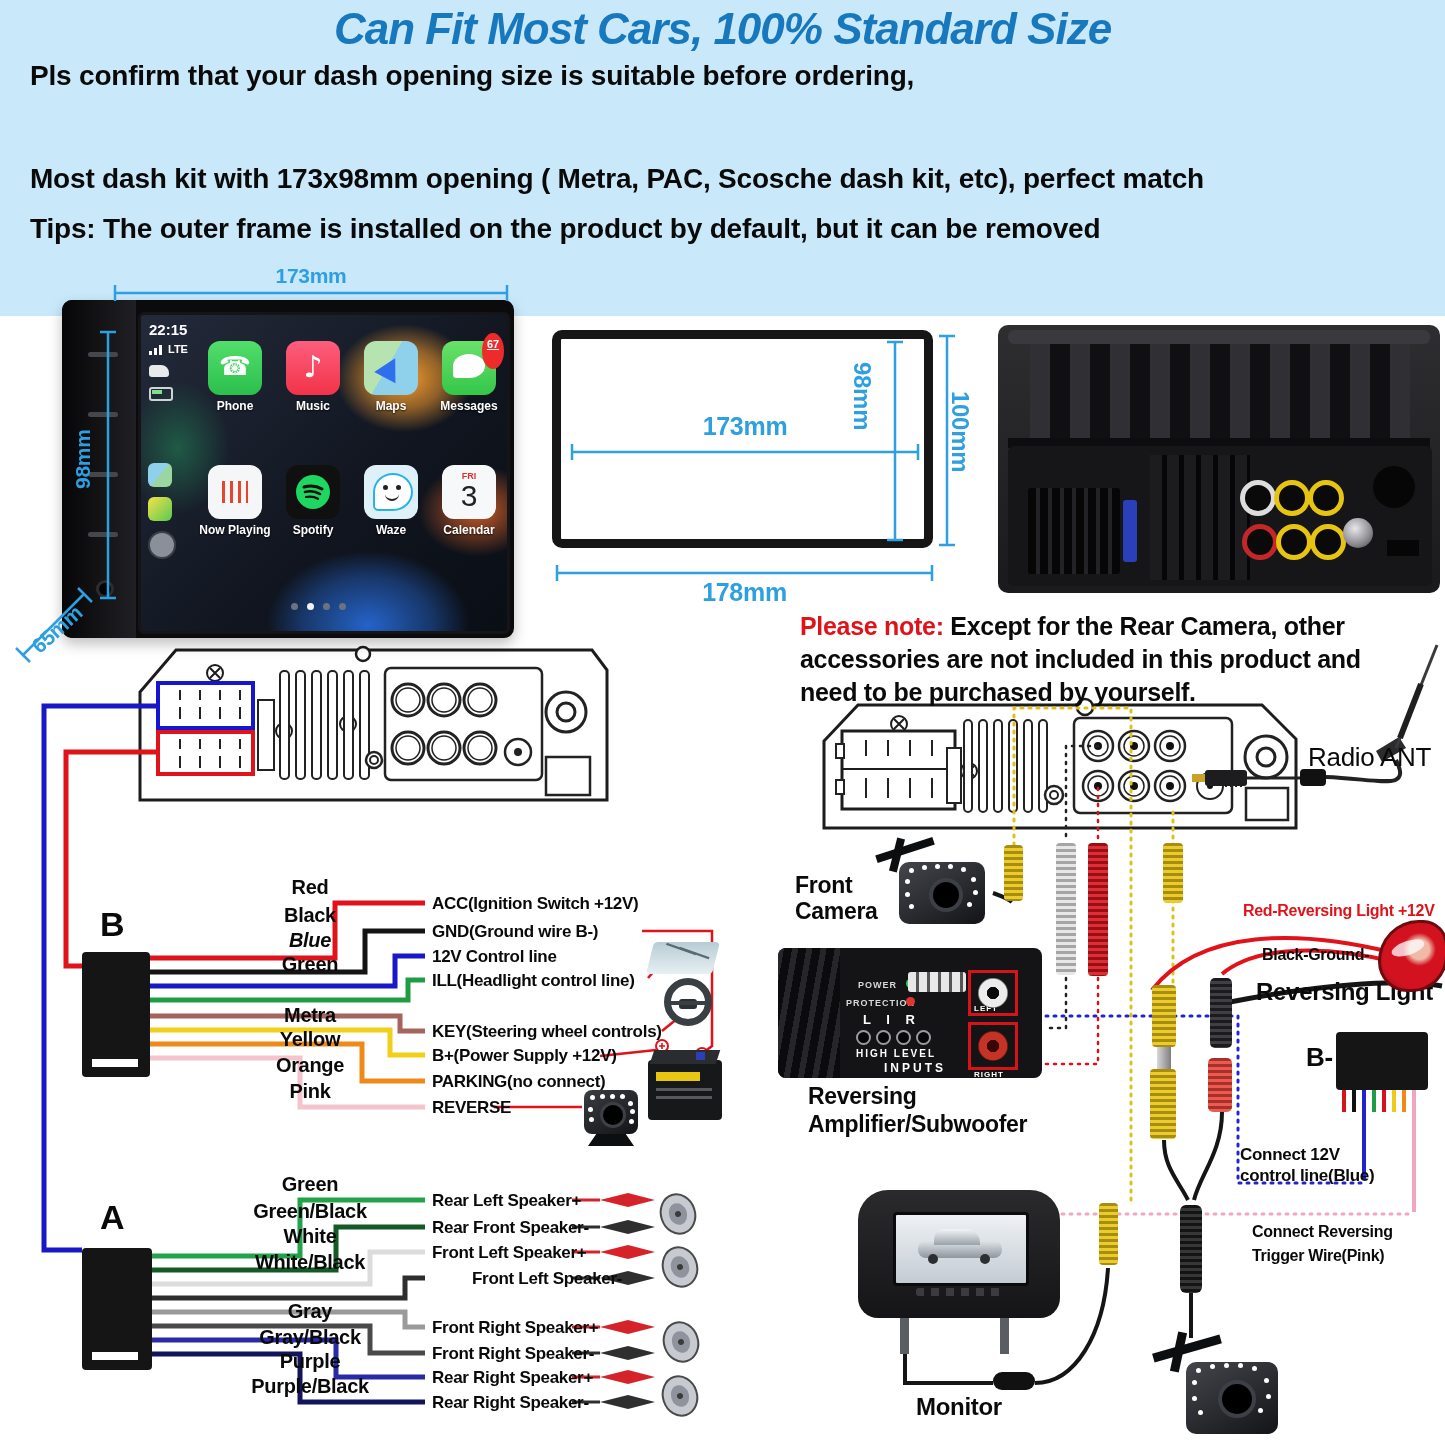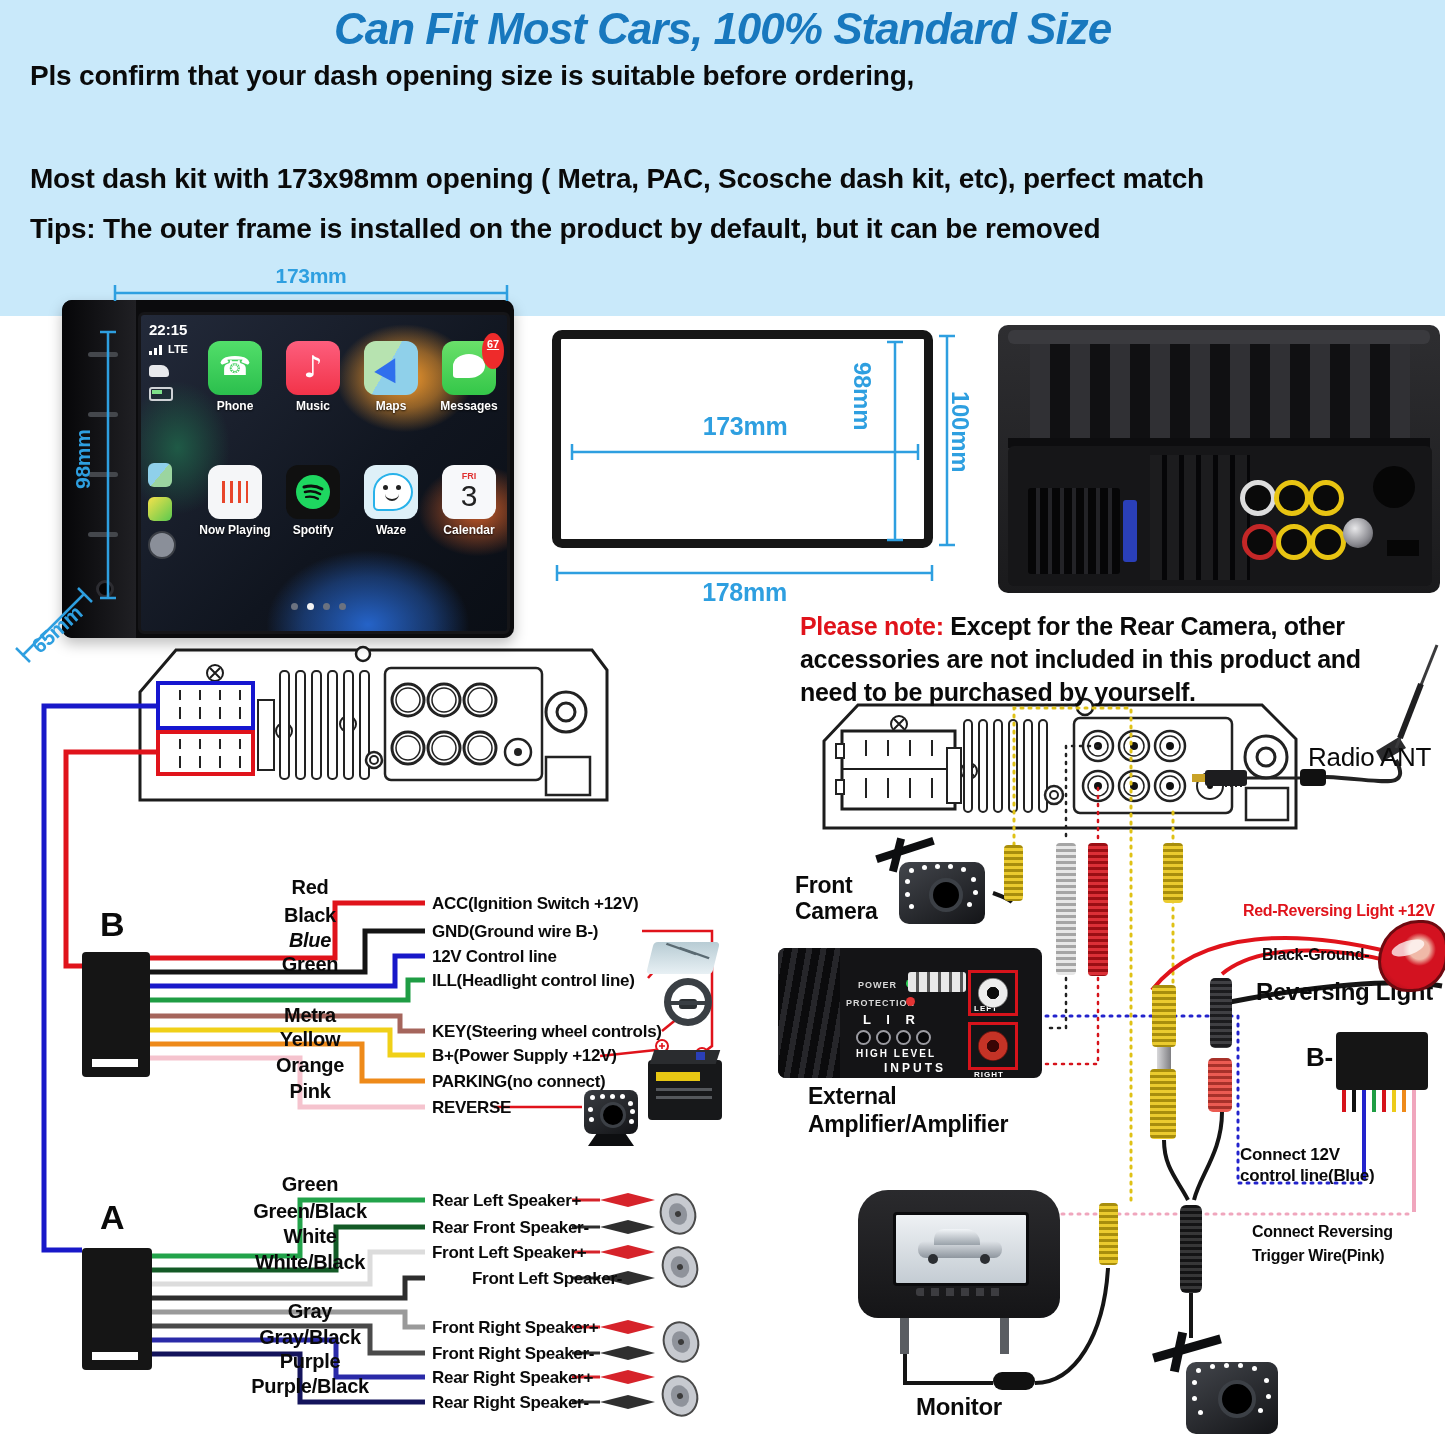--- a/index.html
+++ b/index.html
@@ -475,21 +475,21 @@
     <div class="abs bold" style="left:106px;top:113px;font-size:12px;color:#fff;letter-spacing:3px;">INPUTS</div>
     <div class="abs bold" style="left:196px;top:12px;font-size:8px;color:#fff;letter-spacing:1px;margin-top:44px;">LEFT</div>
     <div class="abs" style="left:190px;top:22px;width:50px;height:46px;border:3px solid #d6131b;box-sizing:border-box;">
       <div class="abs" style="left:7px;top:5px;width:30px;height:30px;border-radius:50%;background:radial-gradient(circle,#0a0a0a 0 28%,#ececec 30% 65%,#8d8d8d 68% 100%);"></div>
     </div>
     <div class="abs" style="left:190px;top:74px;width:50px;height:48px;border:3px solid #d6131b;box-sizing:border-box;">
       <div class="abs" style="left:7px;top:6px;width:30px;height:30px;border-radius:50%;background:radial-gradient(circle,#3a0505 0 28%,#c43326 30% 65%,#7e1710 68% 100%);"></div>
     </div>
     <div class="abs bold" style="left:196px;top:122px;font-size:8px;color:#fff;letter-spacing:1px;">RIGHT</div>
   </div>
-  <div class="lbl" style="left:808px;top:1082px;width:250px;font-size:23px;line-height:28px;white-space:normal;">External Amplifier/Amplifier</div>
+  <div class="lbl" style="left:808px;top:1082px;width:250px;font-size:23px;line-height:28px;white-space:normal;">Reversing Amplifier/Subwoofer</div>
 
   <div class="lbl" style="left:1243px;top:902px;font-size:16px;color:#e0131b;">Red-Reversing Light +12V</div>
   <div class="lbl" style="left:1262px;top:946px;font-size:16px;">Black-Ground-</div>
   <div class="lbl" style="left:1256px;top:978px;font-size:24px;">Reversing Light</div>
   <div class="box" style="left:1378px;top:920px;width:64px;height:66px;background:radial-gradient(circle at 60% 40%,#f0b9a8 0 18%,#d31220 30% 70%,#8f0d16 100%);border-radius:62% 38% 55% 45%;border:3px solid #6e0a10;">
     <div class="abs" style="left:10px;top:18px;width:34px;height:14px;background:rgba(255,255,255,.75);border-radius:50%;transform:rotate(-18deg);"></div>
   </div>
 
   <div class="box conn-box" style="left:1336px;top:1032px;width:92px;height:58px;"></div>
   <div class="lbl" style="left:1306px;top:1042px;font-size:26px;">B-</div>

